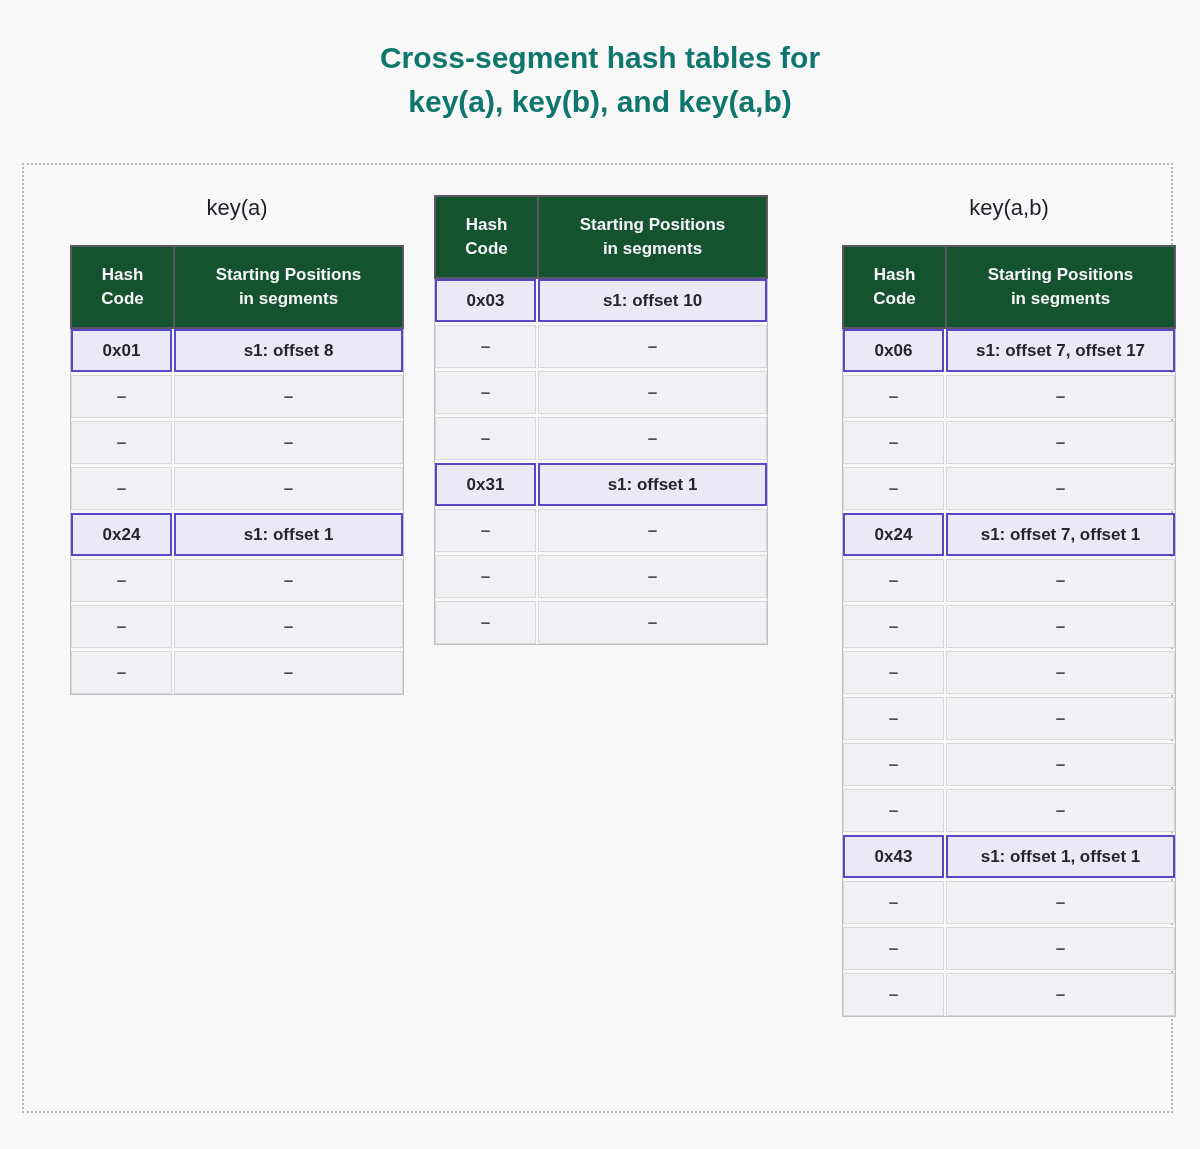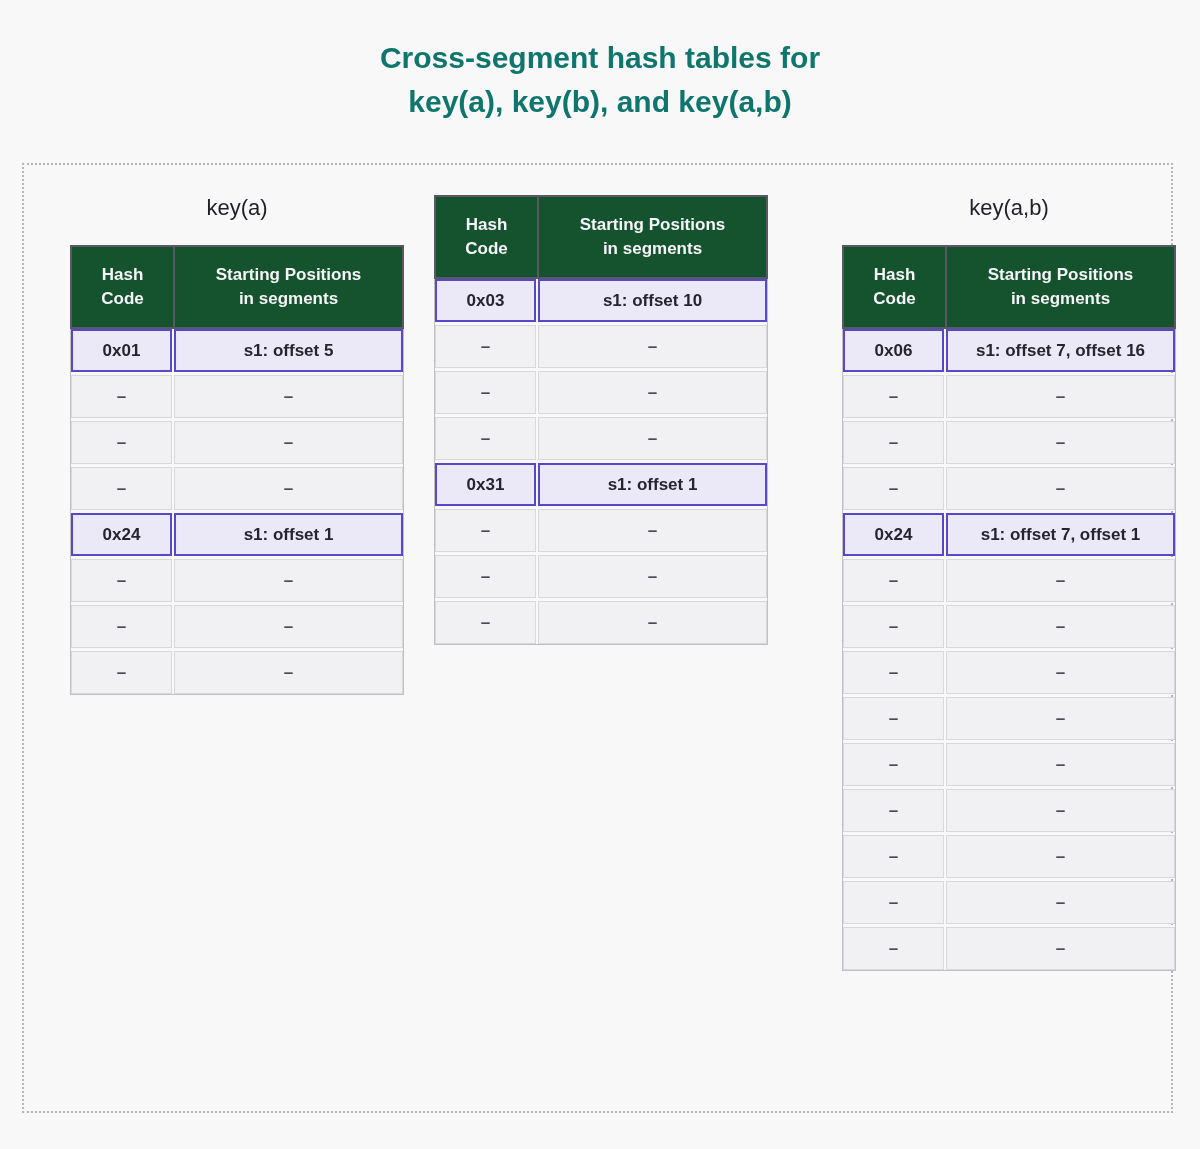--- a/index.html
+++ b/index.html
@@ -110,21 +110,21 @@
         <span class="th-line">Code</span>
       </div>
       <div class="th pos">
         <span class="th-line">Starting Positions</span>
         <span class="th-line">in segments</span>
       </div>
     </div>
     <div class="tbody">
         <div class="trow hl">
           <div class="cell hash">0x01</div>
-          <div class="cell pos">s1: offset 5</div>
+          <div class="cell pos">s1: offset 8</div>
         </div>
         <div class="trow">
           <div class="cell hash">–</div>
           <div class="cell pos">–</div>
         </div>
         <div class="trow">
           <div class="cell hash">–</div>
           <div class="cell pos">–</div>
         </div>
         <div class="trow">
@@ -205,21 +205,21 @@
         <span class="th-line">Code</span>
       </div>
       <div class="th pos">
         <span class="th-line">Starting Positions</span>
         <span class="th-line">in segments</span>
       </div>
     </div>
     <div class="tbody">
         <div class="trow hl">
           <div class="cell hash">0x06</div>
-          <div class="cell pos">s1: offset 7, offset 16</div>
+          <div class="cell pos">s1: offset 7, offset 17</div>
         </div>
         <div class="trow">
           <div class="cell hash">–</div>
           <div class="cell pos">–</div>
         </div>
         <div class="trow">
           <div class="cell hash">–</div>
           <div class="cell pos">–</div>
         </div>
         <div class="trow">
@@ -247,20 +247,24 @@
           <div class="cell pos">–</div>
         </div>
         <div class="trow">
           <div class="cell hash">–</div>
           <div class="cell pos">–</div>
         </div>
         <div class="trow">
           <div class="cell hash">–</div>
           <div class="cell pos">–</div>
         </div>
+        <div class="trow hl">
+          <div class="cell hash">0x43</div>
+          <div class="cell pos">s1: offset 1, offset 1</div>
+        </div>
         <div class="trow">
           <div class="cell hash">–</div>
           <div class="cell pos">–</div>
         </div>
         <div class="trow">
           <div class="cell hash">–</div>
           <div class="cell pos">–</div>
         </div>
         <div class="trow">
           <div class="cell hash">–</div>

